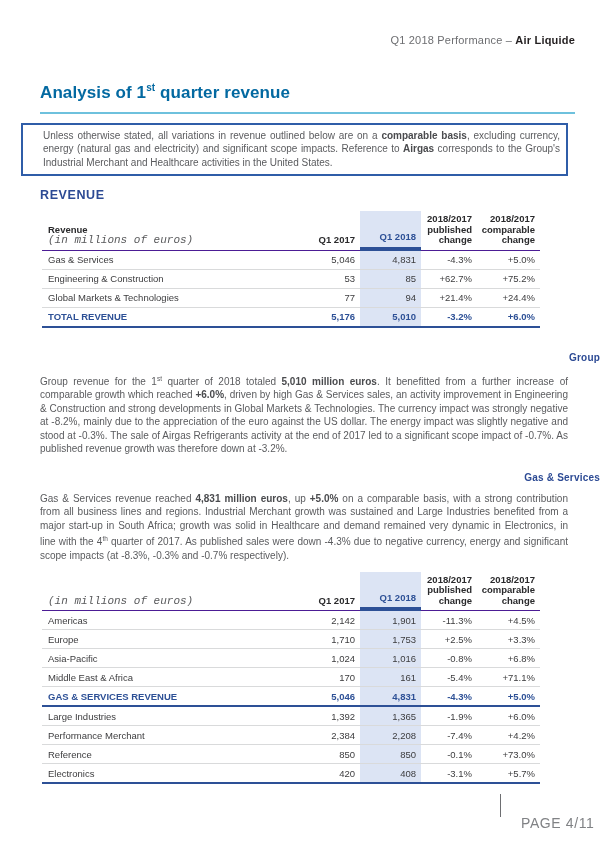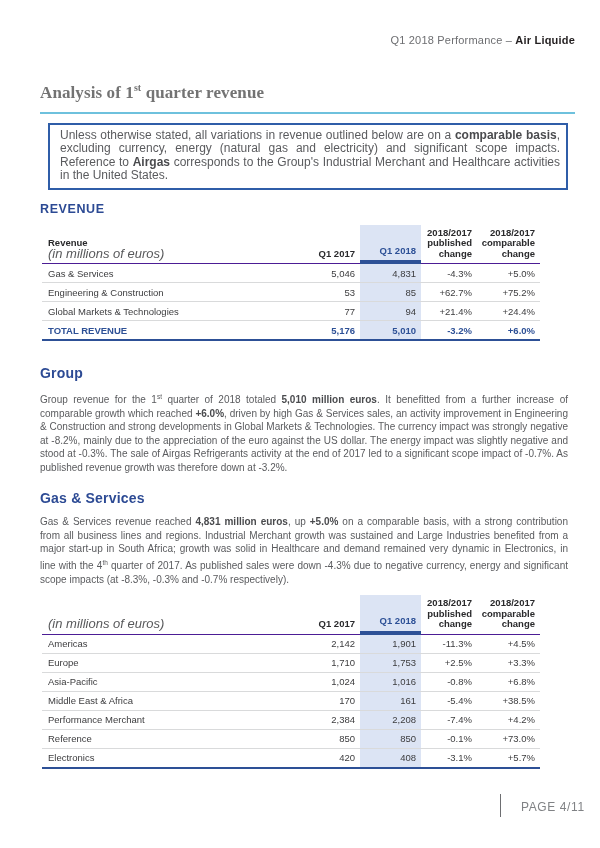--- a/index.html
+++ b/index.html
@@ -24,50 +24,50 @@
   .doc-header .brand { font-weight: 700; color: #231f20; }
   
   .title-wrap {
     margin: 36px 25px 0 40px;
     border-bottom: 2px solid #6ec1dd;
     padding-bottom: 9px;
   }
   .page-title {
     font-size: 17px;
     font-weight: 700;
-    color: #737373;
+    color: #0369a1;
     letter-spacing: 0.1px;
-    font-family: Liberation Serif, serif;
   }
   .page-title sup { font-size: 10px; }
   
   .notice-box {
-    margin: 9px 32px 0 48px;
+    margin: 9px 32px 0 21px;
     border: 2px solid #2f5da8;
-    padding: 4px 6px 5px 10px;
-    font-size: 12px;
+    padding: 4px 6px 5px 20px;
+    font-size: 10px;
     line-height: 13.5px;
     text-align: justify;
     color: #5a5b5e;
   }
   .notice-box b, .para b { font-weight: 700; color: #4a4b4e; }
   
   .h-revenue {
     margin: 12px 0 0 40px;
     font-size: 12.5px;
     font-weight: 700;
     color: #2c4a94;
     letter-spacing: 0.6px;
   }
   .h-sub-section {
     margin: 0 0 0 40px;
-    font-size: 14px;
+    font-size: 10px;
     font-weight: 700;
     color: #2c4a94;
     letter-spacing: 0.2px;
+    text-align: right;
   }
   .h-group { margin-top: 24px; }
   .h-gas { margin-top: 16px; }
   
   .para {
     margin: 9px 32px 0 40px;
     font-size: 10px;
     line-height: 13.5px;
     text-align: justify;
     color: #5a5b5e;
@@ -94,21 +94,21 @@
     padding: 3px 0 4px 0;
     border-bottom: 1px solid #4c1d95;
     font-weight: 700;
     color: #2a2a2c;
     text-align: right;
     white-space: pre-line;
     line-height: 10.5px;
   }
   table.data-table th.h-label { text-align: left; padding-left: 6px; }
   .h-title { font-size: 9.5px; font-weight: 700; min-height: 0; }
-  .h-sub { font-size: 13px; font-weight: 400; font-style: italic; color: #58595b; }
+  .h-sub { font-size: 11px; font-weight: 400; font-style: italic; color: #58595b; font-family: Liberation Mono, monospace; }
   table.data-table th.hl {
     background: #dce4f4;
     color: #2d5096;
     border-bottom: 4px solid #2d5096;
     padding-right: 8px;
     padding-top: 14px;
   }
   table.data-table th.h-col { padding-right: 5px; }
   table.data-table td {
     padding: 3.5px 5px 3.5px 0;
@@ -136,22 +136,22 @@
     position: absolute;
     left: 500px;
     top: 1px;
     width: 1px;
     height: 23px;
     background: #6d6e71;
   }
   .footer-page {
     position: absolute;
     left: 521px;
-    top: 7px;
-    font-size: 12px;
+    top: 22px;
+    font-size: 14px;
     letter-spacing: 0.6px;
     color: #808285;
   }
 </style>
 </head>
 <body>
 
 <div class="page">
 
   <div class="doc-header">
@@ -270,21 +270,35 @@
           <td class="t-val">1,024</td>
           <td class="t-val hl">1,016</td>
           <td class="t-val">-0.8%</td>
           <td class="t-val">+6.8%</td>
         </tr>
         <tr>
           <td class="t-label">Middle East &amp; Africa</td>
           <td class="t-val">170</td>
           <td class="t-val hl">161</td>
           <td class="t-val">-5.4%</td>
-          <td class="t-val">+38.5%</td>
+          <td class="t-val">+71.1%</td>
+        </tr>
+        <tr class="emph">
+          <td class="t-label">GAS &amp; SERVICES REVENUE</td>
+          <td class="t-val">5,046</td>
+          <td class="t-val hl">4,831</td>
+          <td class="t-val">-4.3%</td>
+          <td class="t-val">+5.0%</td>
+        </tr>
+        <tr>
+          <td class="t-label">Large Industries</td>
+          <td class="t-val">1,392</td>
+          <td class="t-val hl">1,365</td>
+          <td class="t-val">-1.9%</td>
+          <td class="t-val">+6.0%</td>
         </tr>
         <tr>
           <td class="t-label">Performance Merchant</td>
           <td class="t-val">2,384</td>
           <td class="t-val hl">2,208</td>
           <td class="t-val">-7.4%</td>
           <td class="t-val">+4.2%</td>
         </tr>
         <tr>
           <td class="t-label">Reference</td>

